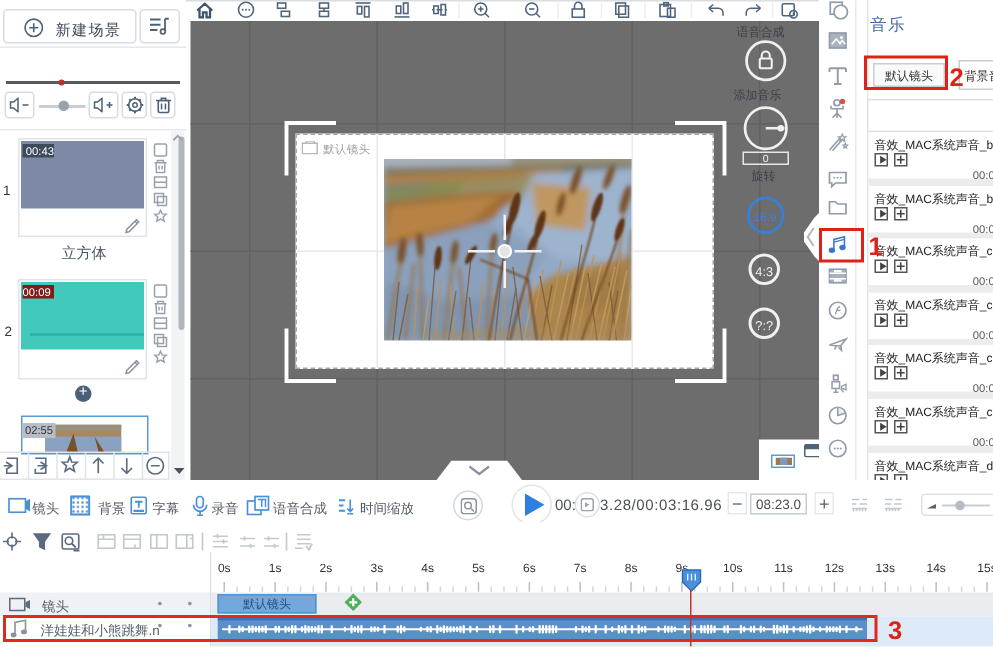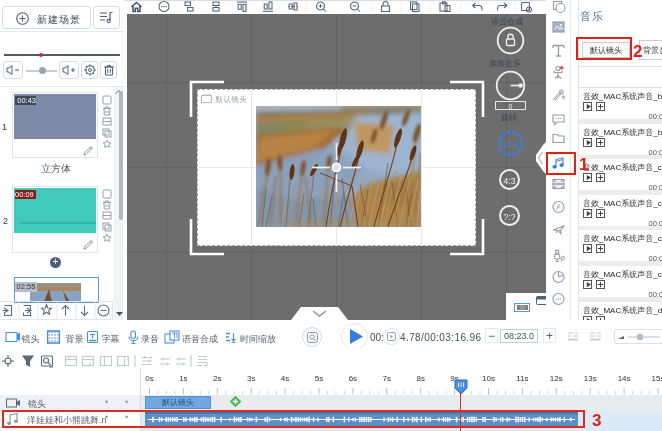--- a/index.html
+++ b/index.html
@@ -640,21 +640,21 @@
 <div class="a" style="left:341px;top:323px;width:27px;height:27px;border:1px solid #e2e5e9;border-radius:50%"></div>
 <svg class="a" style="left:349px;top:329px" width="14" height="15" viewBox="0 0 14 15">
       <path d="M1,0 L14,7.5 L1,15 Z" fill="#2f7fe0"></path>
     </svg>
 <div class="a" style="left:370px;top:332px;font-size:10px;color:#4a4f56">00:</div>
 <div class="a" style="left:383px;top:328px;width:17px;height:17px;border:1px solid #dde1e6;border-radius:50%;background:#fff"></div>
 <svg class="a" style="left:387px;top:332px" width="9" height="9" viewBox="0 0 9 9">
       <rect x=".5" y=".5" width="8" height="8" rx="1.5" stroke="#9aa2ad" fill="none"></rect>
       <path d="M3,2.8 L6,4.5 L3,6.2 Z" fill="#9aa2ad"></path>
     </svg>
-<div class="a" style="left:400px;top:332px;font-size:10px;color:#4a4f56;letter-spacing:.4px">4.78/00:03:16.96</div>
+<div class="a" style="left:400px;top:332px;font-size:10px;color:#4a4f56;letter-spacing:.4px">3.28/00:03:16.96</div>
 <div class="a" style="left:485px;top:328px;width:13px;height:15px;border:1px solid #e6e9ec;color:#5a626c;font-size:12px;text-align:center;line-height:14px">−</div>
 <div class="a" style="left:500px;top:329px;width:38px;height:14px;border:1px solid #c8cdd4;font-size:9px;color:#4a4f56;text-align:center;line-height:13px">08:23.0</div>
 <div class="a" style="left:543px;top:328px;width:13px;height:15px;border:1px solid #e6e9ec;color:#5a626c;font-size:12px;text-align:center;line-height:14px">+</div>
 <svg class="a" style="left:568px;top:332px" width="38" height="9" viewBox="0 0 38 9">
       <g stroke="#c0c6cd" stroke-width="1">
         <path d="M0,1 L5,1 M7,1 L10,1 M0,4 L3,4 M5,4 L10,4 M0,7 L10,7 M1,7 L1,9 M3,7 L3,9 M5,7 L5,9 M7,7 L7,9 M9,7 L9,9"></path>
         <path d="M22,1 L27,1 M29,1 L33,1 M22,4 L26,4 M28,4 L33,4 M22,7 L33,7 M23,7 L23,9 M25,7 L25,9 M27,7 L27,9 M29,7 L29,9 M31,7 L31,9"></path>
       </g>
     </svg>
 <div class="a" style="left:614px;top:329px;width:55px;height:15px;border:1px solid #dde1e6;border-radius:3px"></div>

